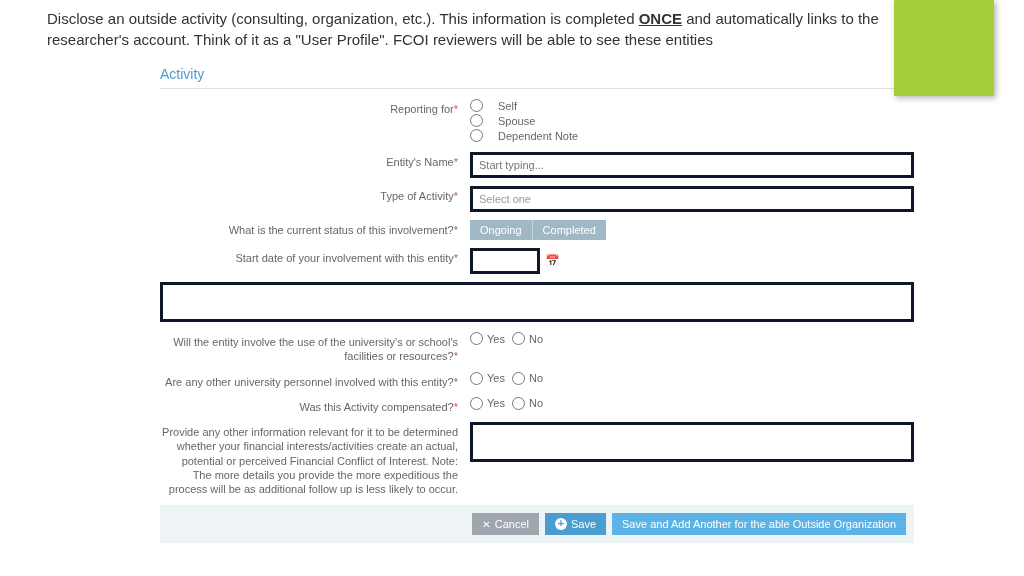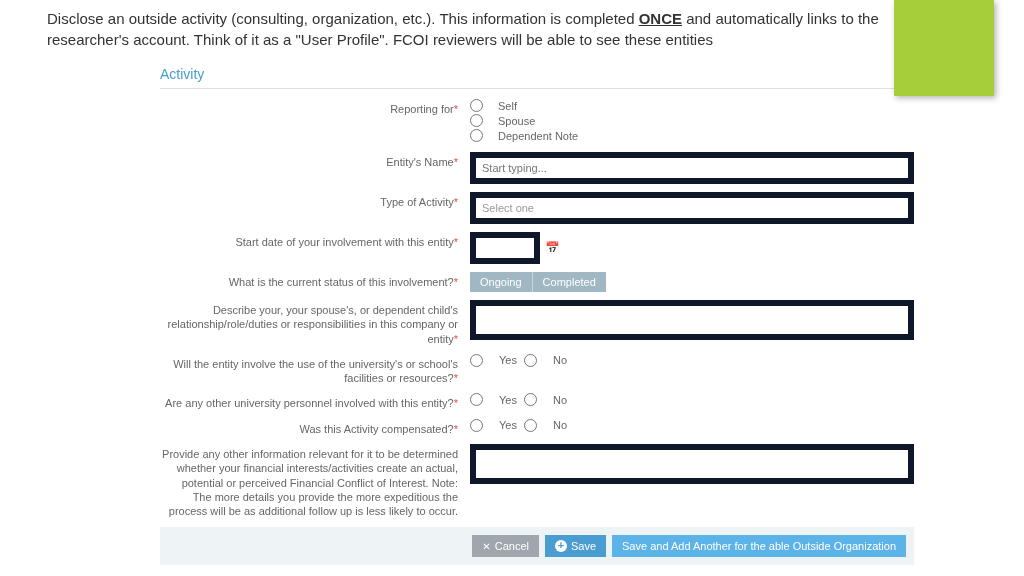--- a/index.html
+++ b/index.html
@@ -8,22 +8,22 @@
 .instructions { padding: 8px 14px 0 14px; font-size: 15px; color: #333; line-height: 1.4; max-width: 920px; margin-left: 33px; }
 .instructions .once { font-weight: bold; text-decoration: underline; }
 .form-wrap { margin: 10px 110px 0 160px; }
 .section-title { color: #4a9dd0; font-size: 14px; padding: 6px 0; border-bottom: 1px solid #e0e0e0; margin-bottom: 10px; }
 .form-row { display: flex; margin-bottom: 8px; font-size: 11px; color: #666; }
 .form-label { width: 310px; text-align: right; padding-right: 12px; padding-top: 3px; line-height: 1.3; }
 .form-label .req { color: #d9534f; }
 .form-control-area { flex: 1; }
 .radio-line { display: flex; align-items: center; gap: 15px; margin-bottom: 2px; }
 .radio-line input { margin: 0; }
-.radio-inline { display: inline-flex; align-items: center; gap: 16px; margin-right: 4px; }
-input[type="text"], select, textarea { width: 100%; border: 6px solid #0f172a; padding: 4px 6px; font-size: 11px; color: #999; font-family: inherit; background: #fff; }
+.radio-inline { display: inline-flex; align-items: center; gap: 4px; margin-right: 4px; }
+input[type="text"], select, textarea { width: 100%; border: 3px solid #0f172a; padding: 4px 6px; font-size: 11px; color: #999; font-family: inherit; background: #fff; }
 textarea { height: 40px; resize: none; }
 .date-wrap { display: flex; align-items: center; gap: 5px; }
 .date-wrap input { width: 70px; }
 .cal-icon { color: #666; font-size: 12px; }
 .toggle-group { display: inline-flex; }
 .toggle-btn { background: #9fb8c4; color: #fff; border: none; padding: 4px 10px; font-size: 11px; cursor: pointer; }
 .toggle-btn + .toggle-btn { border-left: 1px solid rgba(255,255,255,0.4); }
 .button-bar { background: #eef3f6; padding: 8px; display: flex; justify-content: flex-end; gap: 6px; margin-top: 6px; }
 .btn { border: none; padding: 5px 10px; font-size: 11px; color: #fff; cursor: pointer; display: inline-flex; align-items: center; gap: 4px; }
 .btn-cancel { background: #9fa6ad; }
@@ -67,41 +67,40 @@
     <div class="form-label"><span>Entity's Name</span><span class="req">*</span></div>
     <div class="form-control-area"><input type="text" placeholder="Start typing..." style=""></div>
   </div>
 
   <div class="form-row">
     <div class="form-label"><span>Type of Activity</span><span class="req">*</span></div>
     <div class="form-control-area"><select><option>Select one</option></select></div>
   </div>
 
   <div class="form-row">
+    <div class="form-label"><span>What is the current status of this involvement?</span><span class="req">*</span></div>
+    <div class="form-control-area">
+      <div class="toggle-group">
+        <button class="toggle-btn">Ongoing</button>
+        <button class="toggle-btn">Completed</button>
+      </div>
+    </div>
+  </div>
+
+  <div class="form-row">
     <div class="form-label"><span>Start date of your involvement with this entity</span><span class="req">*</span></div>
     <div class="form-control-area">
         <div class="date-wrap">
           <input type="text" style="">
           <span class="cal-icon">📅</span>
         </div>
       </div>
   </div>
 
   <div class="form-row">
-    <div class="form-label"><span>What is the current status of this involvement?</span><span class="req">*</span></div>
-    <div class="form-control-area">
-      <div class="toggle-group">
-        <button class="toggle-btn">Ongoing</button>
-        <button class="toggle-btn">Completed</button>
-      </div>
-    </div>
-  </div>
-
-  <div class="form-row">
-    <div class="form-label"><span>Describe your, your spouse's, or dependent child's relationship/role/duties or responsibilities in this company or entity</span><span class="req">*</span></div>
     <div class="form-control-area"><textarea style=""></textarea></div>
   </div>
 
   <div class="form-row">
     <div class="form-label"><span>Will the entity involve the use of the university's or school's facilities or resources?</span><span class="req">*</span></div>
     <div class="form-control-area">
       <span class="radio-inline">
           <input type="radio" name="fac" style="">
           <span>Yes</span>
         </span>

